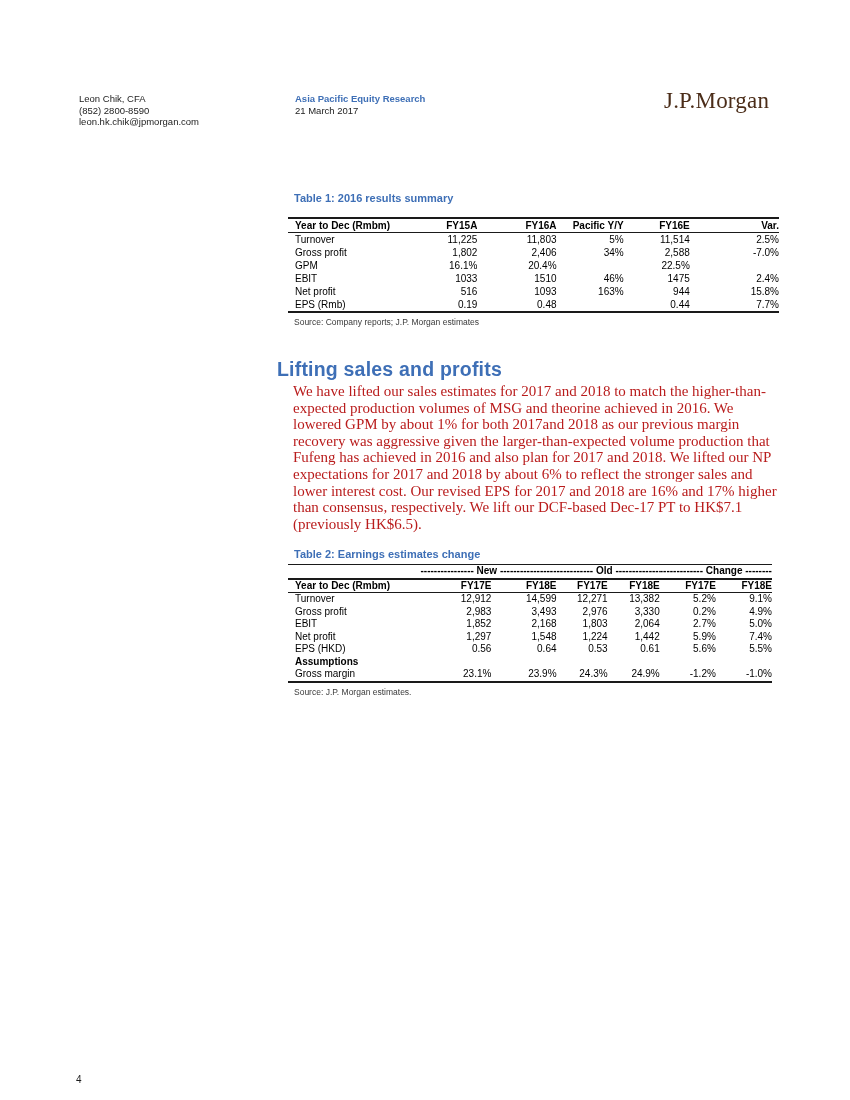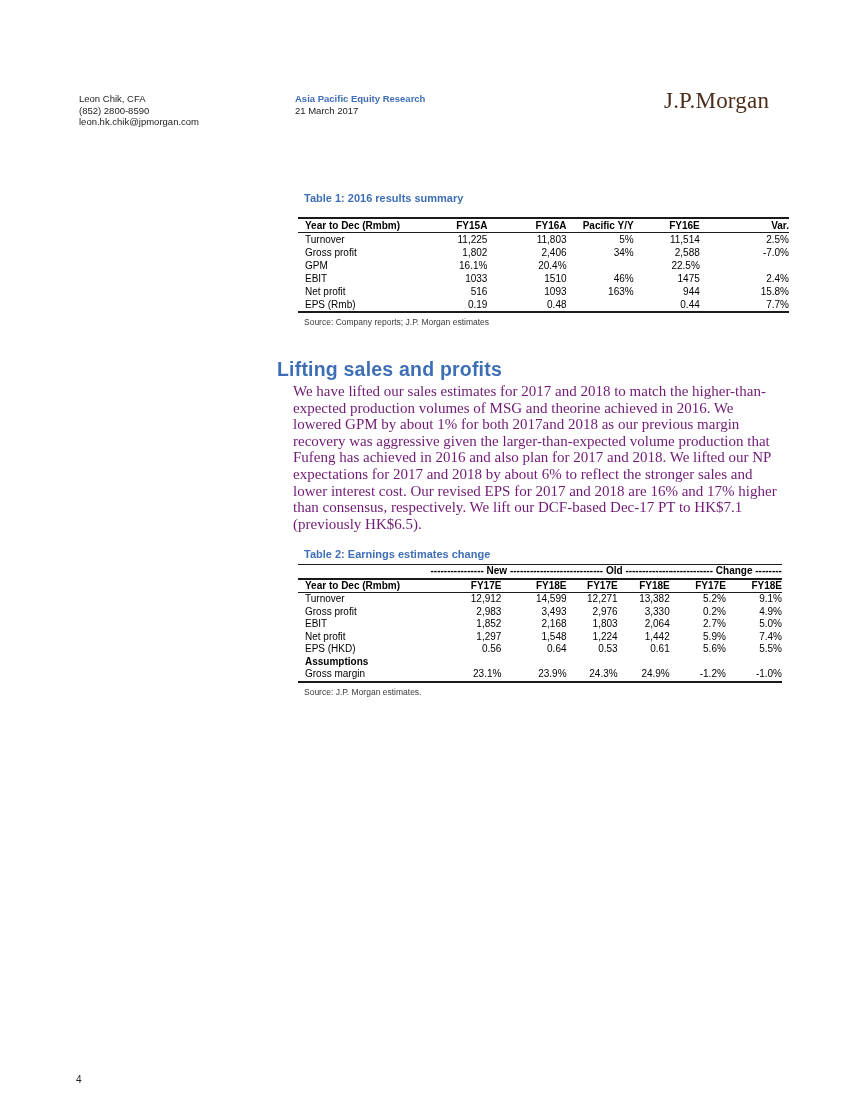--- a/index.html
+++ b/index.html
@@ -11,21 +11,21 @@
   
   .analyst-block { position:absolute; left:79px; top:62px; font-size:9.5px; line-height:11.6px; color:#1c1c1c; }
   .division-block { position:absolute; left:295px; top:62px; font-size:9.5px; line-height:11.6px; color:#1c1c1c; }
   .division-name { color:#3e6fb6; font-weight:bold; }
   .logo {
     position:absolute; left:664px; top:57px;
     font-family:"Liberation Serif", serif; font-size:23px; color:#4b2d19; letter-spacing:0.2px;
   }
 
   
-  .table-block { position:absolute; left:298px; }
+  .table-block { position:absolute; left:288px; }
   .table1-block { top:161px; width:491px; }
   .table2-block { top:517px; width:484px; }
   .tbl-title { color:#3e6fb6; font-weight:bold; font-size:11px; padding-left:6px; }
   table { border-collapse:collapse; table-layout:fixed; font-size:10px; width:100%; }
   .t1 { margin-top:13px; border-top:2px solid #1a1a1a; border-bottom:2px solid #1a1a1a; }
   .t2 { margin-top:4px;  border-top:1px solid #1a1a1a; border-bottom:2px solid #1a1a1a; }
   td, th { padding:0; height:13px; line-height:13px; text-align:right; font-weight:normal;
            white-space:nowrap; overflow:hidden; }
   .t2 td, .t2 th { height:12.5px; line-height:12.5px; }
   td:first-child, th:first-child { text-align:left; padding-left:7px; }
@@ -35,21 +35,21 @@
   .bold-row td { font-weight:bold; }
   .tbl-source { font-size:8.5px; color:#3a3a3a; margin-top:4px; padding-left:6px; }
 
   
   .section-heading {
     position:absolute; left:277px; top:327px;
     font-size:19.5px; font-weight:bold; color:#3e6fb6; letter-spacing:0.2px;
   }
   .body-text {
     position:absolute; left:293px; top:352px; width:487px;
-    font-family:"Liberation Serif", serif; font-size:15px; line-height:16.6px; color:#701a75;
+    font-family:"Liberation Serif", serif; font-size:15px; line-height:16.6px; color:#b91c1c;
   }
 
   
   .page-number { position:absolute; left:76px; top:1043px; font-size:10px; color:#1c1c1c; }
 </style>
 </head>
 <body>
 
 <div class="page">
 

